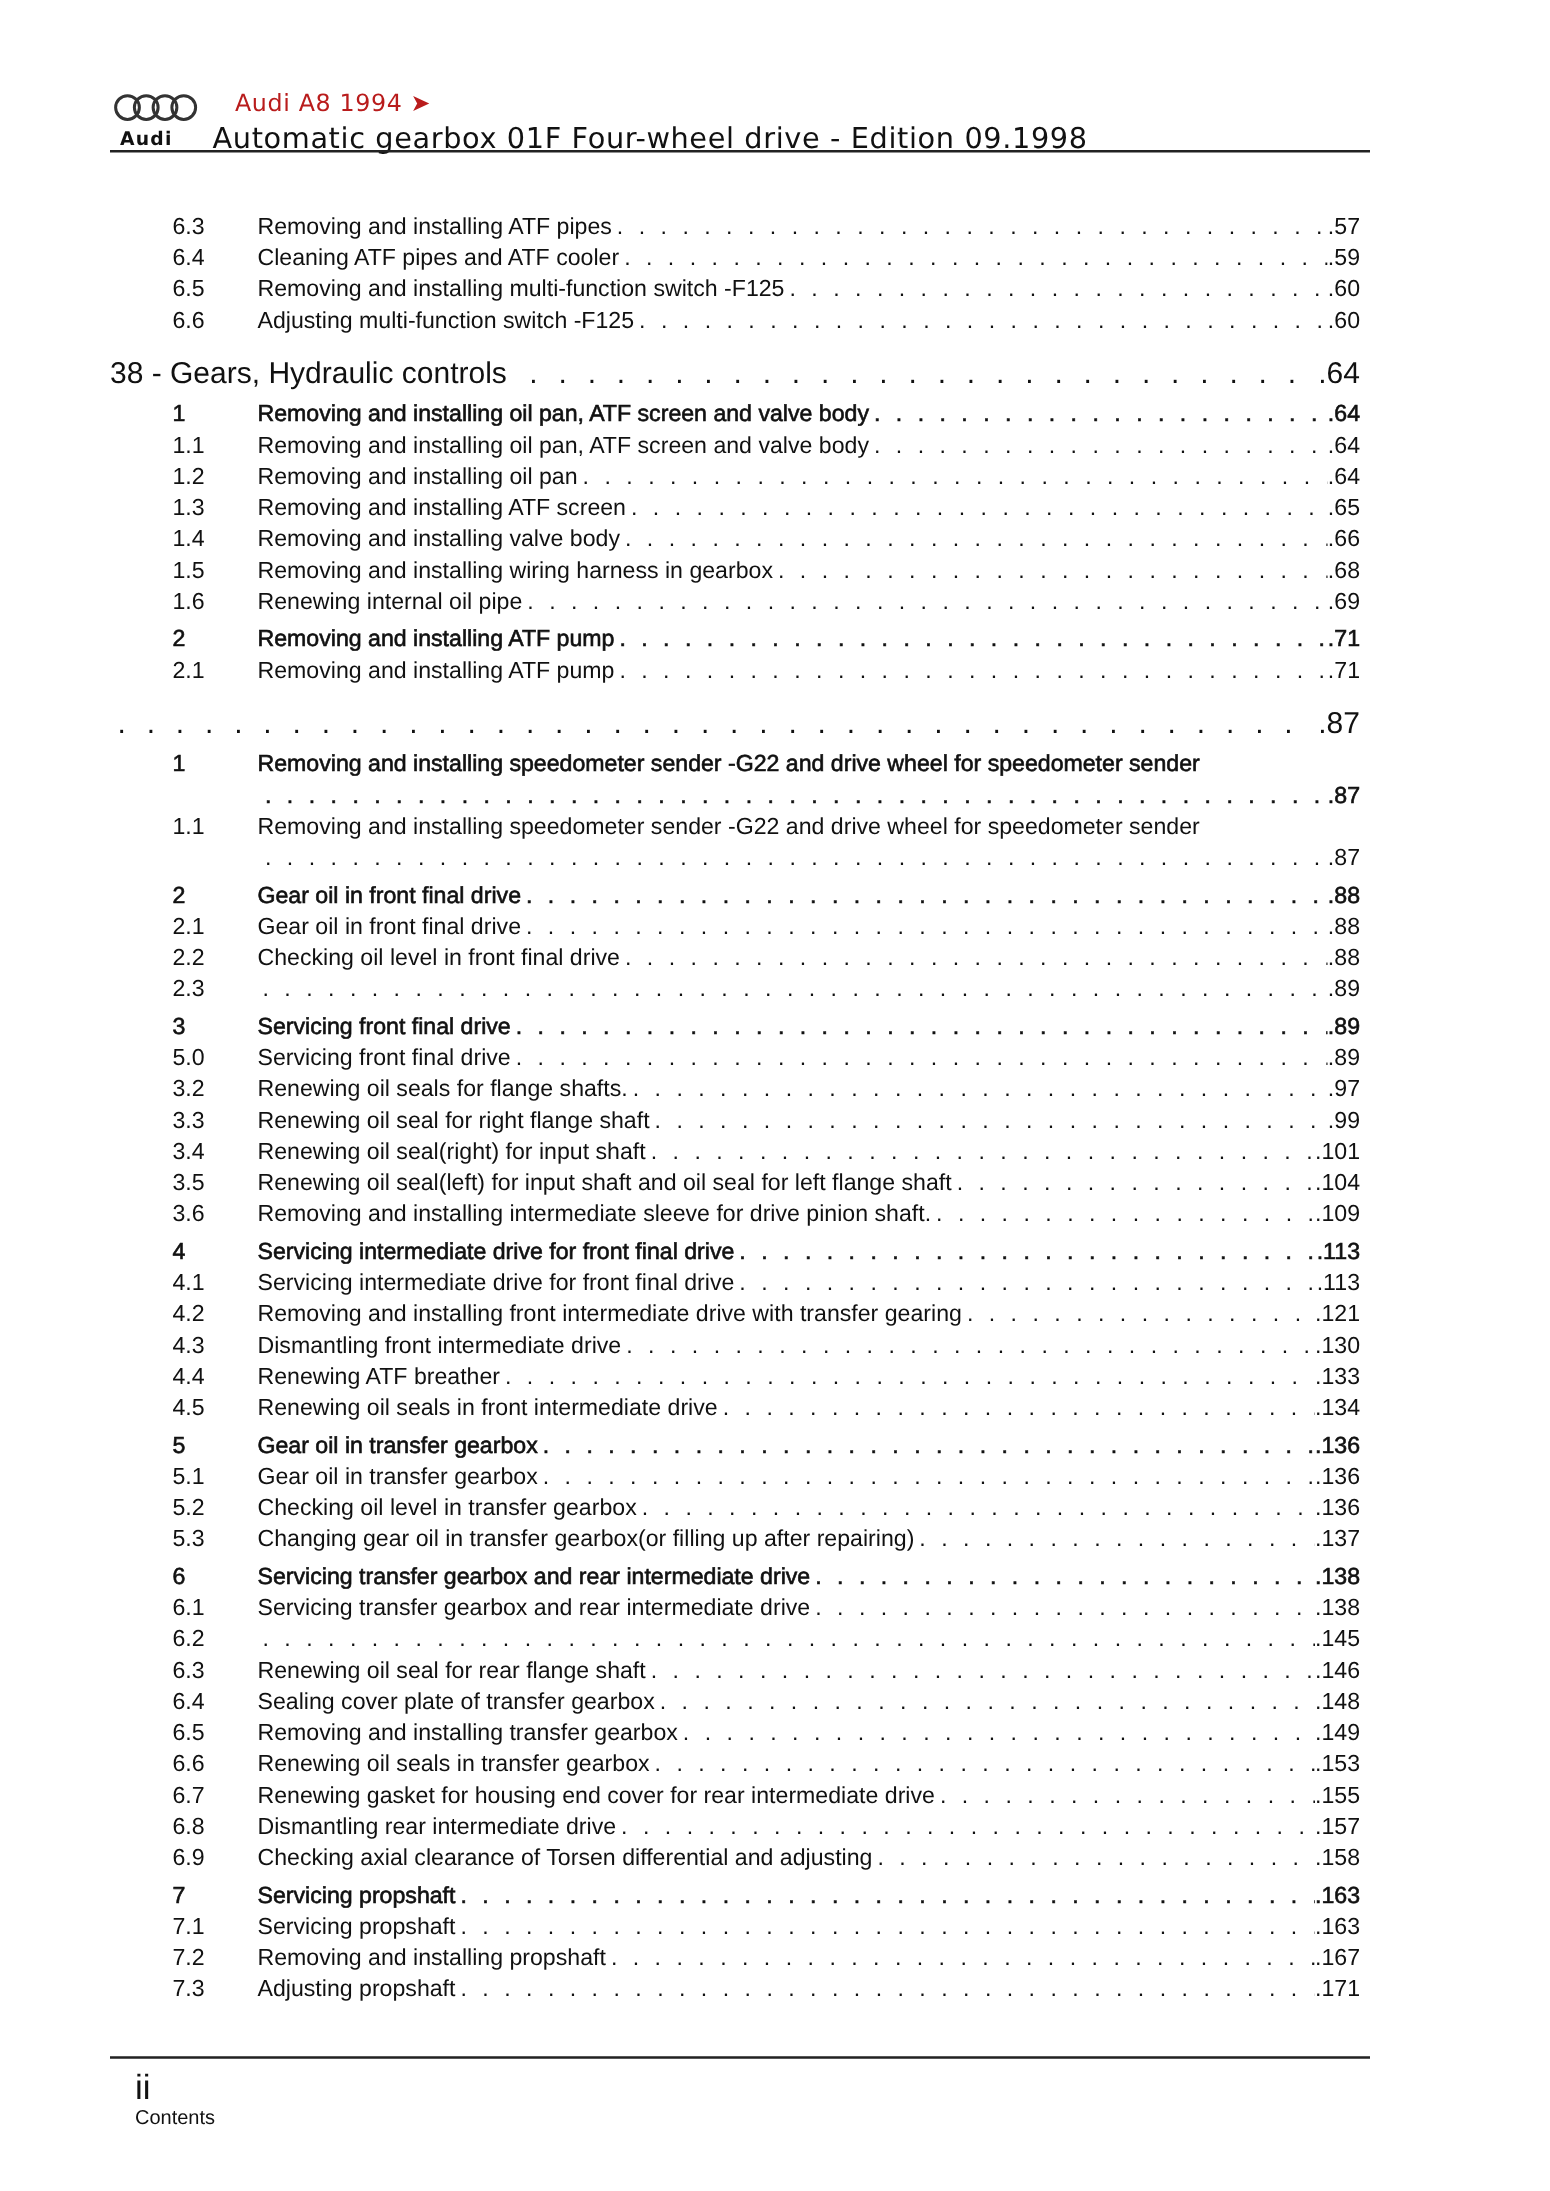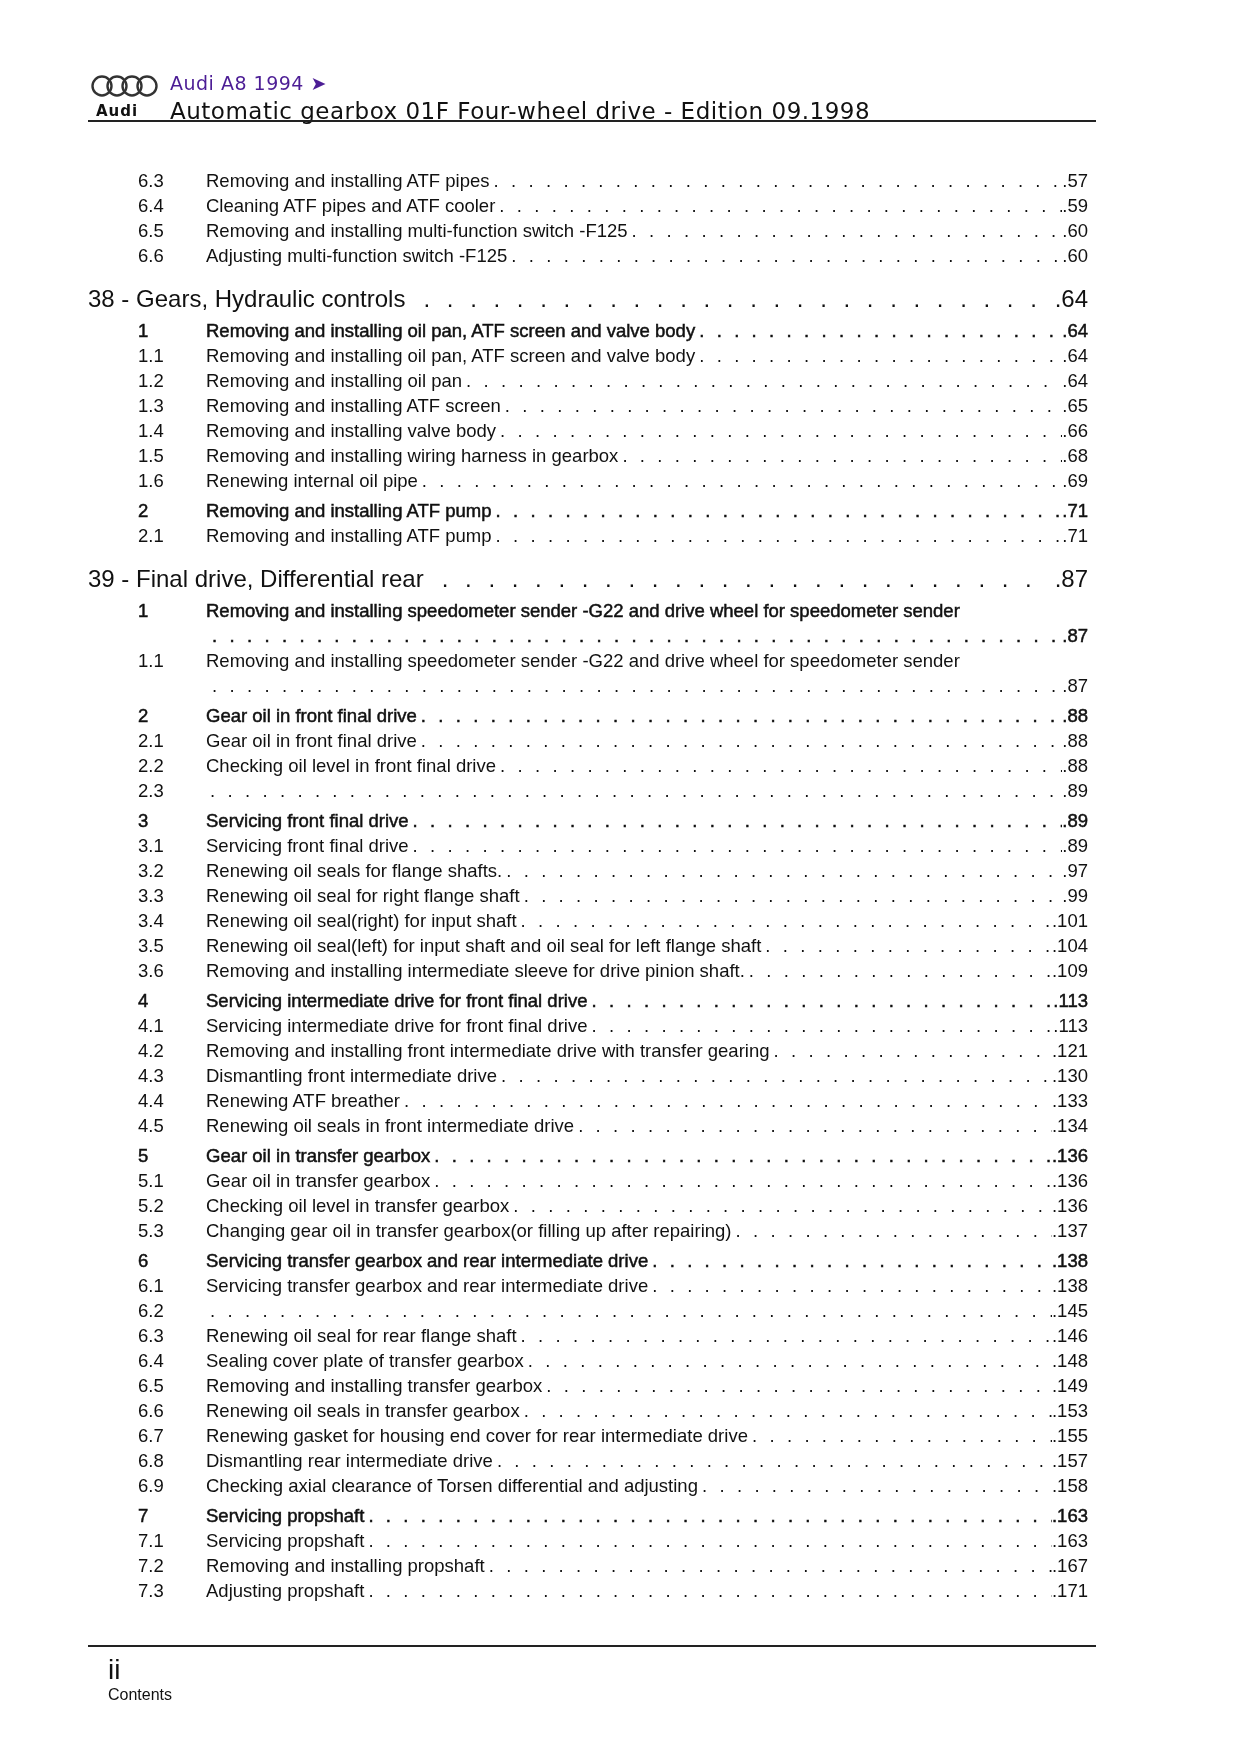--- a/index.html
+++ b/index.html
@@ -1,20 +1,20 @@
 <!DOCTYPE html>
 <html><head>
   <meta charset="utf-8">
   <style>
     html, body { margin: 0; padding: 0; background: #ffffff; }
     body { width: 1240px; height: 1753px; position: relative; overflow: hidden; color: #111; font-family: "Liberation Sans", sans-serif; }
     .header { position: absolute; left: 88px; top: 72px; width: 1008px; height: 50px; }
     .logo { position: absolute; left: 2px; top: 2px; width: 78px; height: 24px; }
     .brand-word { position: absolute; left: 8px; top: 30px; font-family: "DejaVu Sans", sans-serif; font-weight: bold; font-size: 15px; letter-spacing: 1px; color: #111; }
-    .h-title { position: absolute; left: 82px; top: 0px; font-family: "DejaVu Sans", sans-serif; font-size: 19px; letter-spacing: 0.5px; color: #4c1d95; }
+    .h-title { position: absolute; left: 100px; top: 0px; font-family: "DejaVu Sans", sans-serif; font-size: 19px; letter-spacing: 0.5px; color: #b91c1c; }
     .h-sub { position: absolute; left: 82px; top: 26px; font-family: "DejaVu Sans", sans-serif; font-size: 23px; letter-spacing: 0.5px; color: #111; }
     .h-rule { position: absolute; left: 0; top: 48px; width: 1008px; height: 2px; background: #222; }
 
     .toc { position: absolute; left: 88px; top: 168px; width: 1000px; }
     .row { position: relative; display: flex; align-items: baseline; font-size: 18.5px; line-height: 25px; height: 25px; }
     .row .num { width: 118px; flex: none; padding-left: 50px; box-sizing: border-box; }
     .row .title { flex: none; white-space: nowrap; }
     .row .dots { flex: 1 1 auto; overflow: hidden; white-space: nowrap; letter-spacing: 3.6px; margin-left: 4px; }
     .row .page { flex: none; text-align: right; }
     .row.bold { font-weight: normal; -webkit-text-stroke: 0.5px #111; }
@@ -129,21 +129,20 @@
       <span class="dots"> . . . . . . . . . . . . . . . . . . . . . . . . . . . . . . . . . . . . . . . . . . . . . . . . . . . . . . . . . . . . . . . . . . . . . . . . . . . . . . . . . . . . . . . . . . . . . . .</span>
       <span class="page">.71</span>
     </div>
     <div class="row">
       <span class="num">2.1</span>
       <span class="title">Removing and installing ATF pump</span>
       <span class="dots"> . . . . . . . . . . . . . . . . . . . . . . . . . . . . . . . . . . . . . . . . . . . . . . . . . . . . . . . . . . . . . . . . . . . . . . . . . . . . . . . . . . . . . . . . . . . . . . .</span>
       <span class="page">.71</span>
     </div>
     <div class="chapter">
-      <span class="title">39 - Final drive, Differential rear</span>
       <span class="dots"> . . . . . . . . . . . . . . . . . . . . . . . . . . . . . . . . . . . . . . . . . . . . . . . . . . . . . . . . . . . . . . . . . . . . . . . . . . . . . . . . . . . . . . . . . . . . . . .</span>
       <span class="page">.87</span>
     </div>
     <div class="row bold wrap">
       <span class="num">1</span>
       <span class="title">Removing and installing speedometer sender -G22 and drive wheel for speedometer sender</span>
       <div class="line2">
         <span class="dots"> . . . . . . . . . . . . . . . . . . . . . . . . . . . . . . . . . . . . . . . . . . . . . . . . . . . . . . . . . . . . . . . . . . . . . . . . . . . . . . . . . . . . . . . . . . . . . . .</span>
         <span class="page">.87</span>
       </div>
@@ -179,21 +178,21 @@
       <span class="dots"> . . . . . . . . . . . . . . . . . . . . . . . . . . . . . . . . . . . . . . . . . . . . . . . . . . . . . . . . . . . . . . . . . . . . . . . . . . . . . . . . . . . . . . . . . . . . . . .</span>
       <span class="page">.89</span>
     </div>
     <div class="row bold sub-first">
       <span class="num">3</span>
       <span class="title">Servicing front final drive</span>
       <span class="dots"> . . . . . . . . . . . . . . . . . . . . . . . . . . . . . . . . . . . . . . . . . . . . . . . . . . . . . . . . . . . . . . . . . . . . . . . . . . . . . . . . . . . . . . . . . . . . . . .</span>
       <span class="page">.89</span>
     </div>
     <div class="row">
-      <span class="num">3.1</span>
+      <span class="num">5.0</span>
       <span class="title">Servicing front final drive</span>
       <span class="dots"> . . . . . . . . . . . . . . . . . . . . . . . . . . . . . . . . . . . . . . . . . . . . . . . . . . . . . . . . . . . . . . . . . . . . . . . . . . . . . . . . . . . . . . . . . . . . . . .</span>
       <span class="page">.89</span>
     </div>
     <div class="row">
       <span class="num">3.2</span>
       <span class="title">Renewing oil seals for flange shafts.</span>
       <span class="dots"> . . . . . . . . . . . . . . . . . . . . . . . . . . . . . . . . . . . . . . . . . . . . . . . . . . . . . . . . . . . . . . . . . . . . . . . . . . . . . . . . . . . . . . . . . . . . . . .</span>
       <span class="page">.97</span>
     </div>

